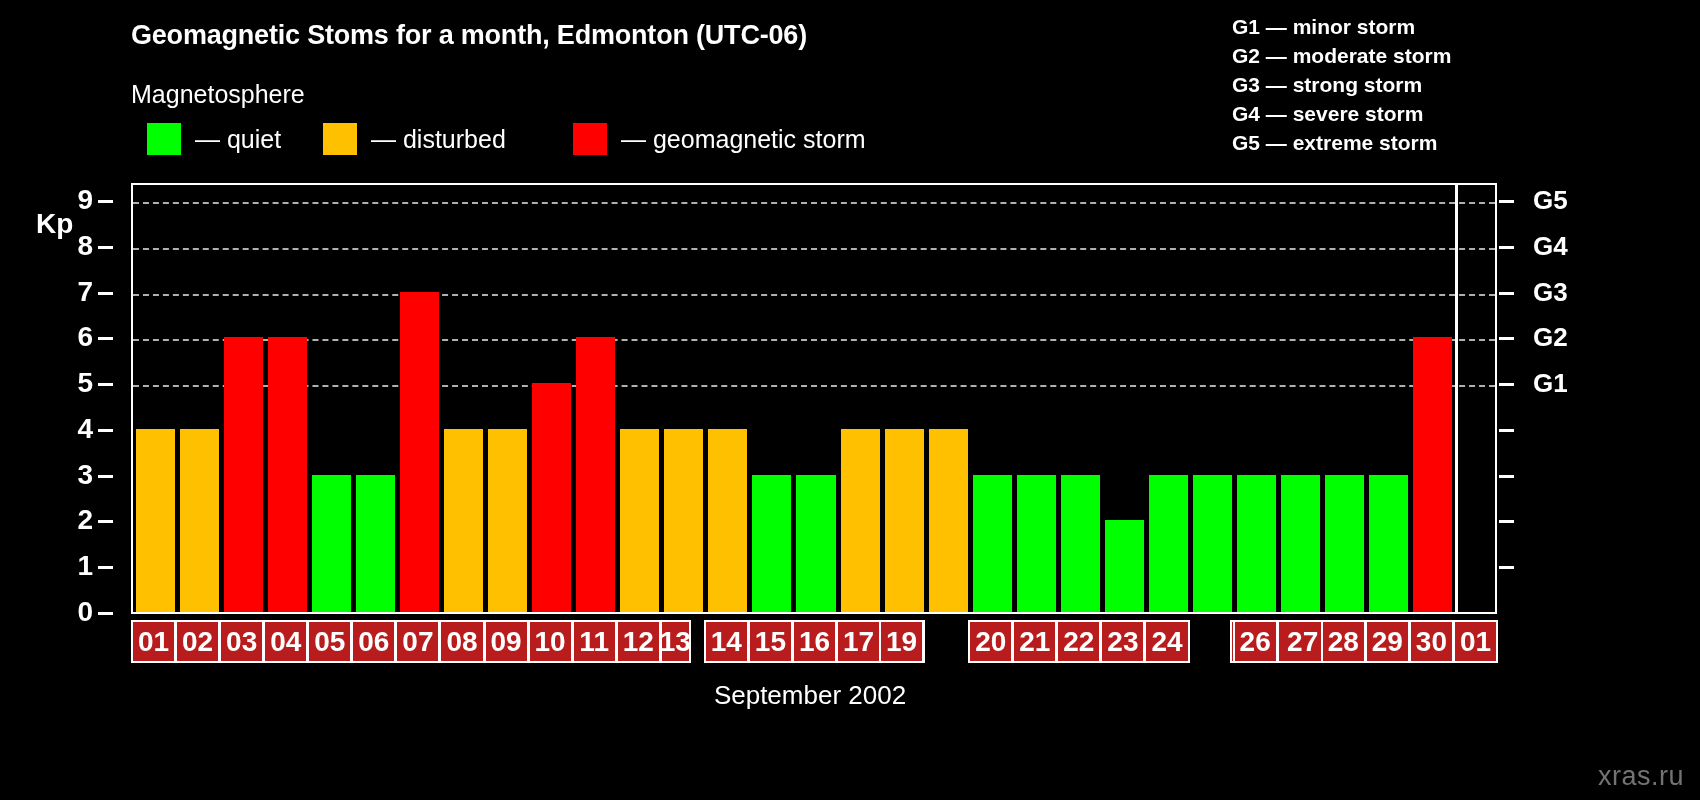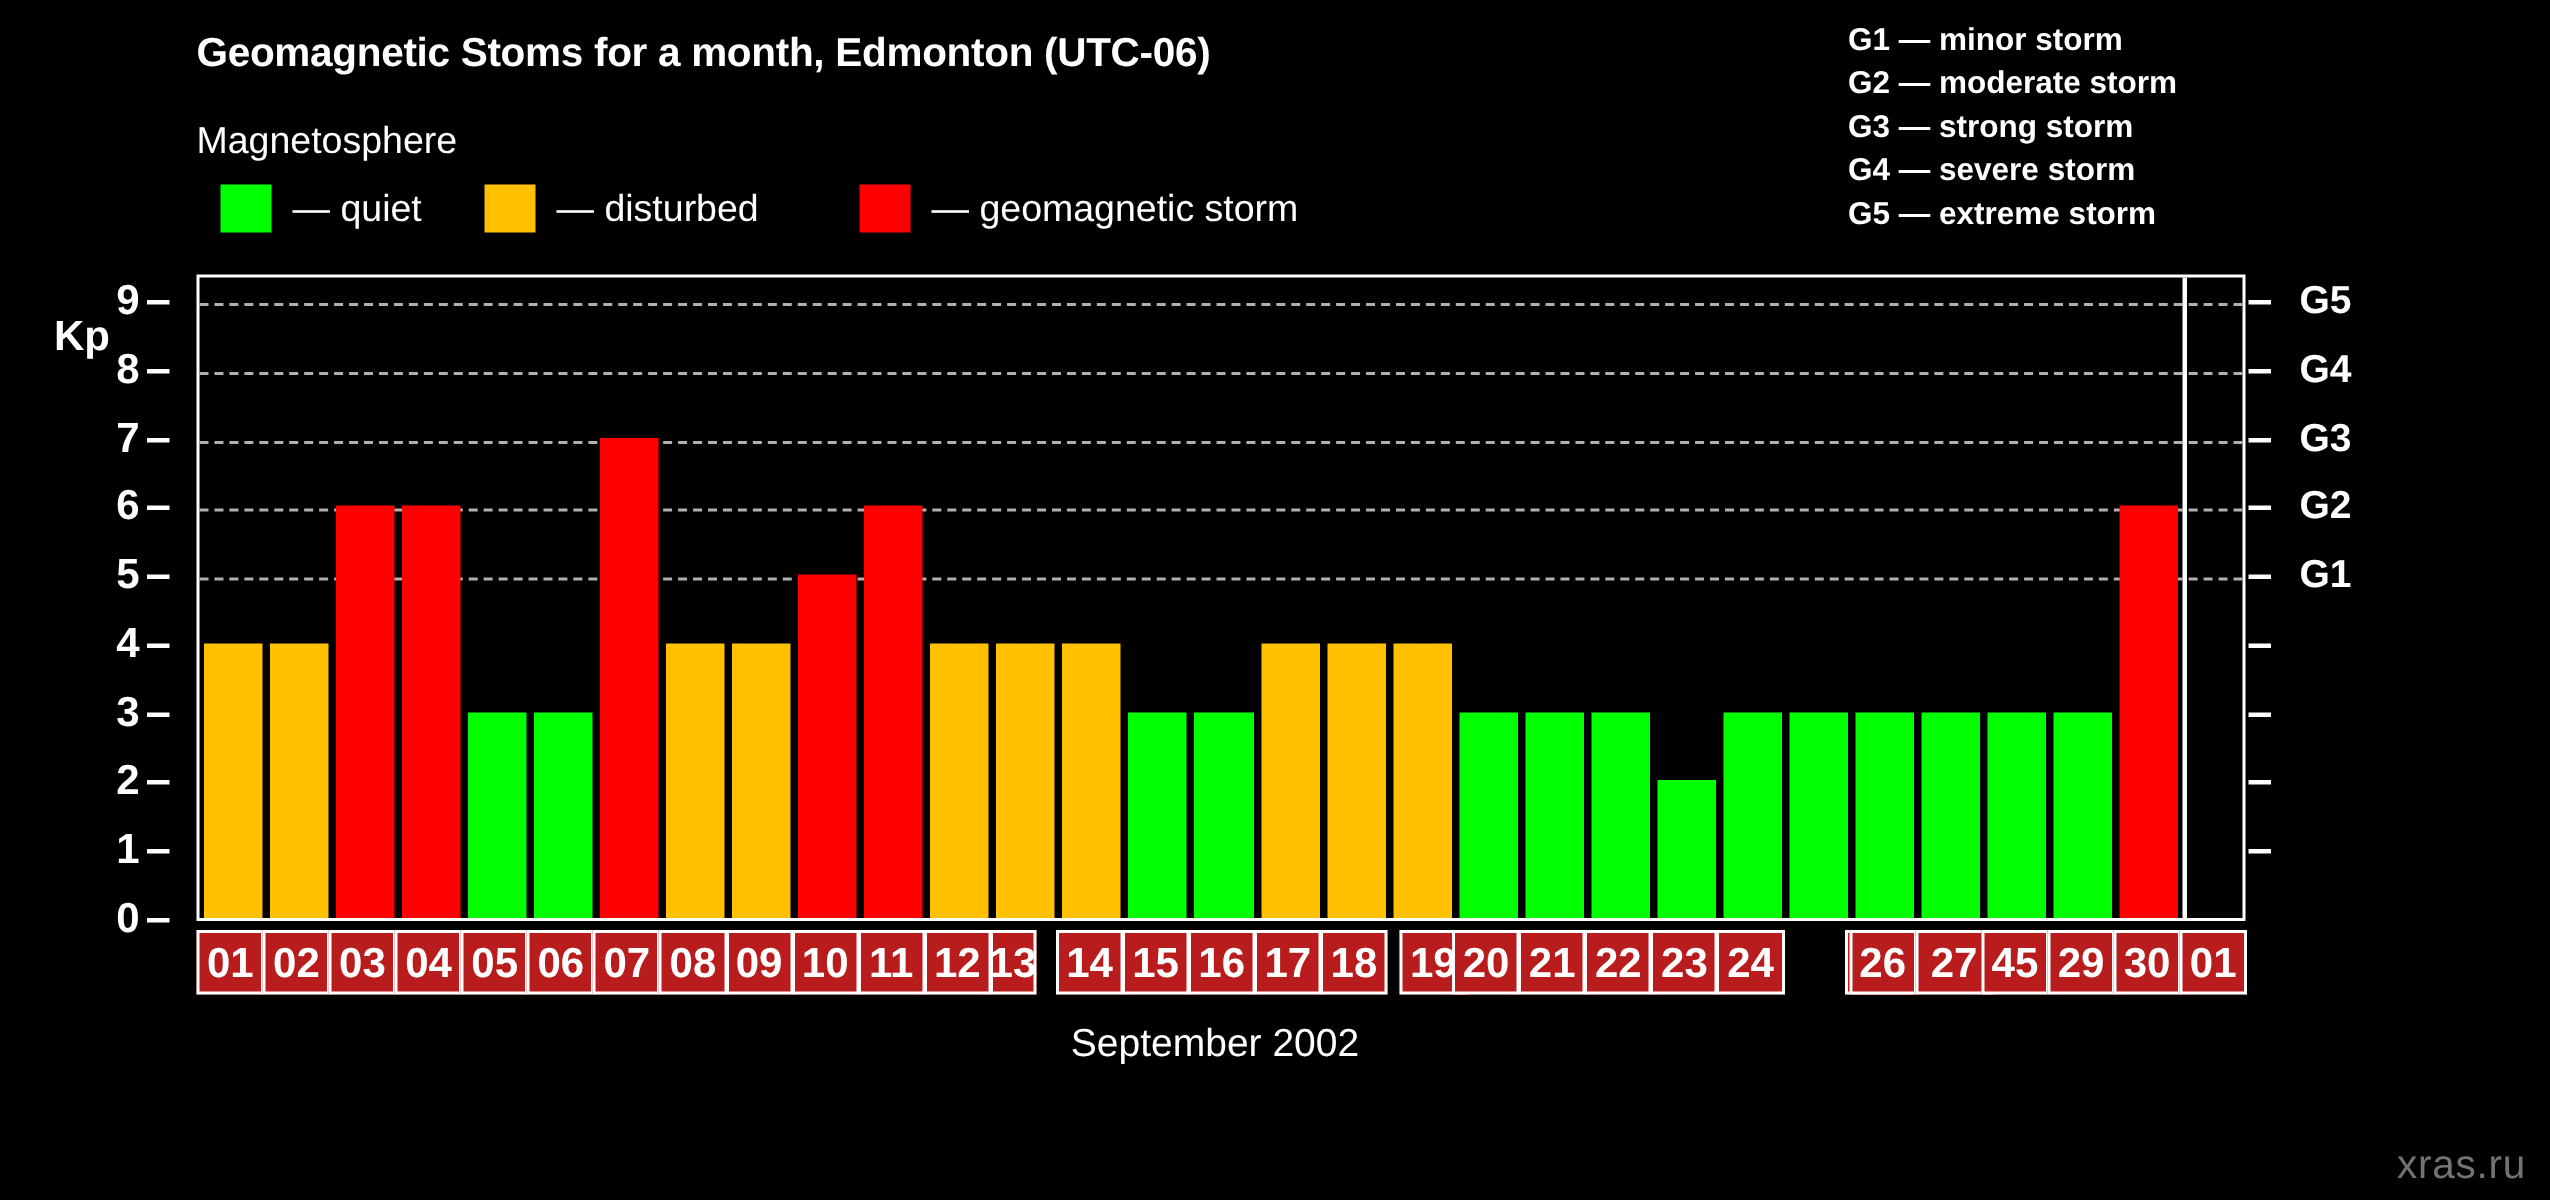--- a/index.html
+++ b/index.html
@@ -348,30 +348,30 @@
     <div class="day-box" style="left: 352.516px; width: 45.0645px;">09</div>
     <div class="day-box" style="left: 396.581px; width: 45.0645px;">10</div>
     <div class="day-box" style="left: 440.645px; width: 45.0645px;">11</div>
     <div class="day-box" style="left: 484.71px; width: 45.0645px;">12</div>
     <div class="day-box" style="left: 528.774px; width: 31px;">13</div>
     <div class="day-box" style="left: 572.839px; width: 45.0645px;">14</div>
     <div class="day-box" style="left: 616.903px; width: 45.0645px;">15</div>
     <div class="day-box" style="left: 660.968px; width: 45.0645px;">16</div>
     <div class="day-box" style="left: 705.032px; width: 45.0645px;">17</div>
     <div class="day-box" style="left: 749.097px; width: 45.0645px;">18</div>
-    <div class="day-box" style="left: 802px; width: 45.0645px;">19</div>
+    <div class="day-box" style="left: 748px; width: 45.0645px;">19</div>
     <div class="day-box" style="left: 837.226px; width: 45.0645px;">20</div>
     <div class="day-box" style="left: 881.29px; width: 45.0645px;">21</div>
     <div class="day-box" style="left: 925.355px; width: 45.0645px;">22</div>
     <div class="day-box" style="left: 969.419px; width: 45.0645px;">23</div>
     <div class="day-box" style="left: 1013.48px; width: 45.0645px;">24</div>
     <div class="day-box" style="left: 1099px; width: 46px; padding-left: 40px;">25</div>
     <div class="day-box" style="left: 1101.61px; width: 45.0645px;">26</div>
     <div class="day-box" style="left: 1145.68px; width: 52px;">27</div>
-    <div class="day-box" style="left: 1189.74px; width: 45.0645px;">45</div>
+    <div class="day-box" style="left: 1189.74px; width: 45.0645px;">28</div>
     <div class="day-box" style="left: 1233.81px; width: 45.0645px;">29</div>
     <div class="day-box" style="left: 1277.87px; width: 45.0645px;">30</div>
     <div class="day-box" style="left: 1321.94px; width: 45.0645px;">01</div>
   </div>
 
 <div id="x-axis-title">September 2002</div>
 
 <div id="watermark">xras.ru</div>
 
 </body></html>

